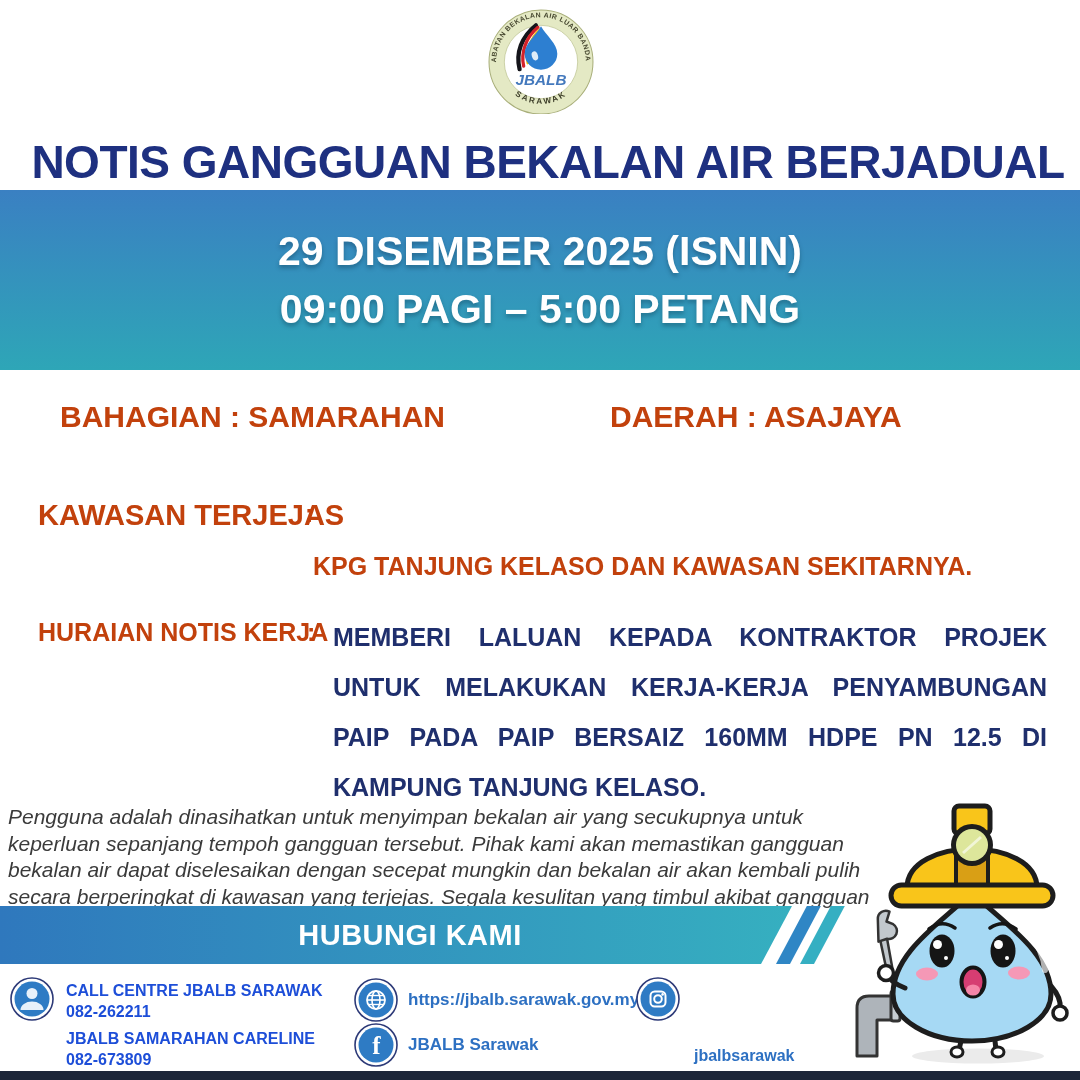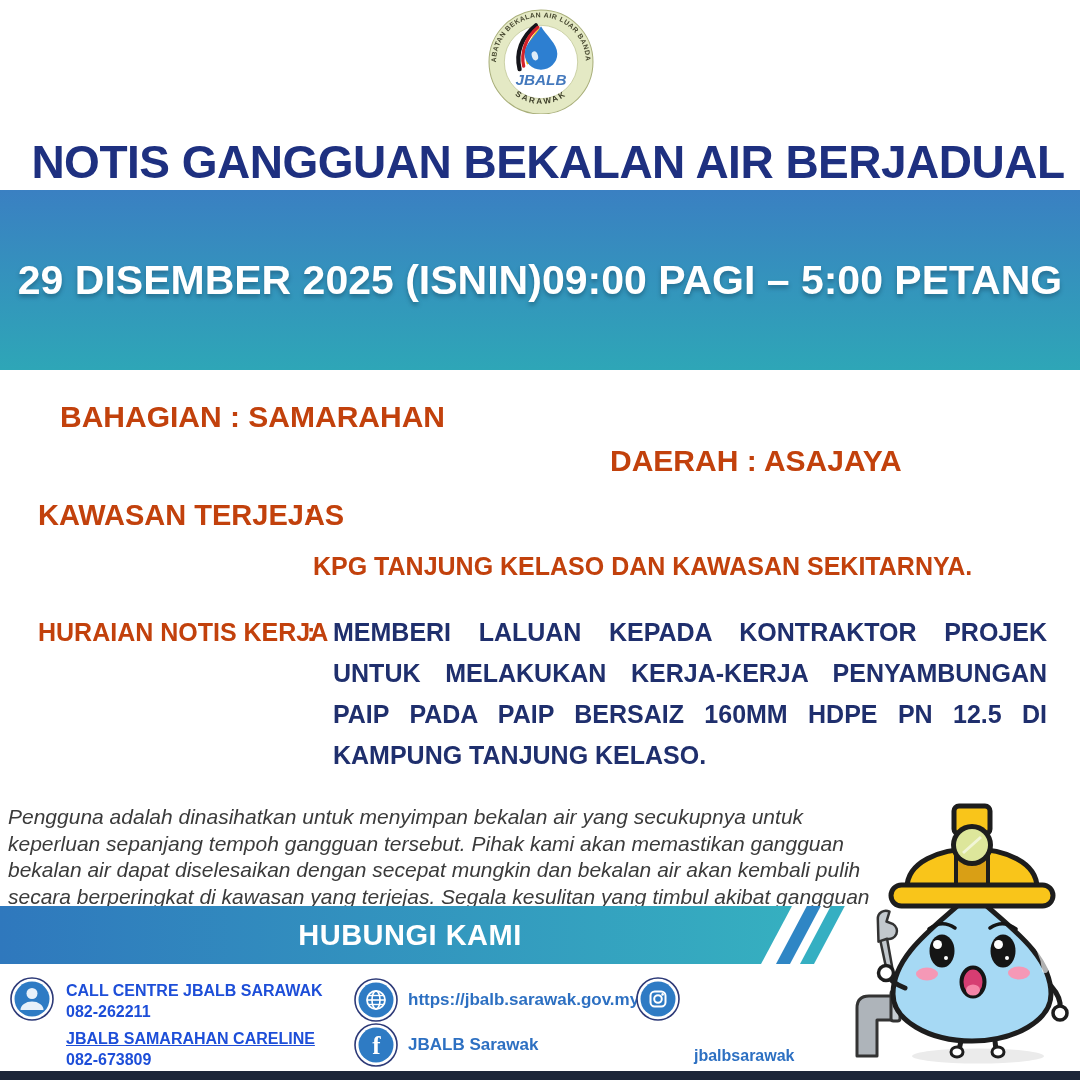--- a/index.html
+++ b/index.html
@@ -6,35 +6,35 @@
   body{width:1080px;height:1080px;background:#ffffff;font-family:"Liberation Sans",sans-serif;}
   .page{position:relative;width:1080px;height:1080px;background:#ffffff;overflow:hidden;}
 
   .logo{position:absolute;left:488px;top:8px;width:106px;height:106px;}
 
   .title{position:absolute;left:0;top:129px;width:1080px;margin:8px;text-align:center;
          font-size:46px;line-height:50px;font-weight:bold;letter-spacing:-0.5px;color:#1e3080;}
 
   .banner{position:absolute;left:0;top:190px;width:1080px;height:180px;
           background:linear-gradient(180deg,#3a80c2 0%,#2ea6b7 100%);
-          display:flex;justify-content:center;align-items:center;}
+          display:flex;flex-direction:column;justify-content:center;align-items:center;}
   .banner .bline{font-size:41px;line-height:58px;font-weight:bold;color:#ffffff;
                  text-shadow:0 3px 4px rgba(10,40,60,.35);letter-spacing:0;}
 
   .navy{color:#c2410c;font-weight:bold;}
   .region-bahagian{position:absolute;left:60px;top:400px;font-size:30px;}
-  .region-daerah{position:absolute;left:610px;top:400px;font-size:30px;margin-top:44px;}
+  .region-daerah{position:absolute;left:610px;top:400px;font-size:30px;}
 
   .kw-label{position:absolute;left:38px;top:499px;font-size:29px;}
   .kw-colon{position:absolute;left:305px;top:499px;font-size:25px;}
   .kw-value{position:absolute;left:313px;top:504px;font-size:25px;margin-top:48px;}
 
   .hr-label{position:absolute;left:38px;top:618px;font-size:25px;}
   .hr-colon{position:absolute;left:307px;top:618px;font-size:25px;}
-  .hr-value{position:absolute;left:333px;top:612px;width:714px;font-size:25px;line-height:41px;
+  .hr-value{position:absolute;left:333px;top:612px;width:714px;font-size:25px;line-height:50px;
             text-align:justify;text-justify:inter-word;font-weight:bold;color:#1f2f6d;}
 
   .advisory{position:absolute;left:8px;top:804px;width:874px;margin:0;
             font-size:21px;line-height:26.5px;font-style:italic;color:#3b3b3b;font-weight:500;}
 
   .contact-bar{position:absolute;left:0;top:906px;width:800px;height:58px;
                background:linear-gradient(90deg,#2f78bd 0%,#36b2c0 100%);
                clip-path:polygon(0 0,792px 0,761px 58px,0 58px);
                display:flex;align-items:center;justify-content:center;padding-left:28px;}
   .contact-bar span{font-size:29px;font-weight:bold;color:#ffffff;padding-right:36px;letter-spacing:0.5px;}
@@ -106,21 +106,21 @@
   <div class="stripe stripe2"></div>
 
   <svg class="cicon" style="left:10px;top:977px;" viewBox="0 0 44 44">
     <circle cx="22" cy="22" r="21" fill="#ffffff" stroke="#2d3a78" stroke-width="1.6"></circle>
     <circle cx="22" cy="22" r="17.5" fill="#2e7bc4"></circle>
     <circle cx="22" cy="16.5" r="5.5" fill="#e8f1fa"></circle>
     <path d="M10.5,33 a11.5,8.5 0 0 1 23,0 z" fill="#e8f1fa"></path>
   </svg>
   <div class="ct ct-navy" style="left:66px;top:980px;">CALL CENTRE JBALB SARAWAK</div>
   <div class="ct ct-navy" style="left:66px;top:1001px;">082-262211</div>
-  <div class="ct ct-navy" style="left:66px;top:1028px;text-decoration:underline;">JBALB SAMARAHAN CARELINE</div>
+  <div class="ct ct-navy" style="left:66px;top:1028px;">JBALB SAMARAHAN CARELINE</div>
   <div class="ct ct-navy" style="left:66px;top:1049px;text-align:right;">082-673809</div>
 
   <svg class="cicon" style="left:354px;top:978px;" viewBox="0 0 44 44">
     <circle cx="22" cy="22" r="21" fill="#ffffff" stroke="#2d3a78" stroke-width="1.6"></circle>
     <circle cx="22" cy="22" r="17.5" fill="#2e7bc4"></circle>
     <circle cx="22" cy="22" r="9" fill="none" stroke="#ffffff" stroke-width="1.8"></circle>
     <ellipse cx="22" cy="22" rx="4" ry="9" fill="none" stroke="#ffffff" stroke-width="1.6"></ellipse>
     <line x1="13" y1="22" x2="31" y2="22" stroke="#ffffff" stroke-width="1.6"></line>
     <line x1="14.2" y1="17.5" x2="29.8" y2="17.5" stroke="#ffffff" stroke-width="1.4"></line>
     <line x1="14.2" y1="26.5" x2="29.8" y2="26.5" stroke="#ffffff" stroke-width="1.4"></line>

